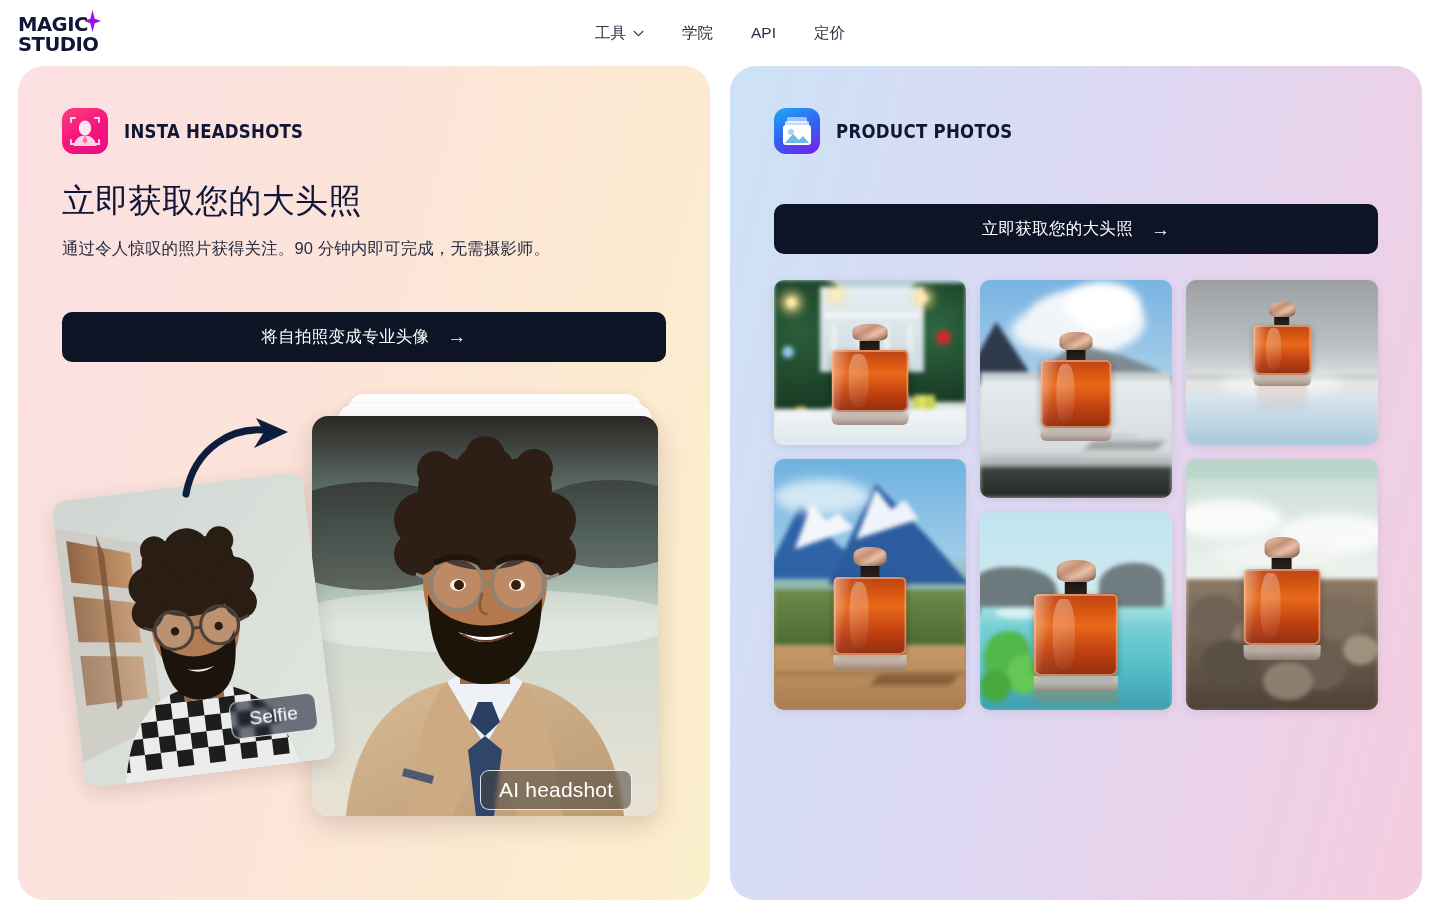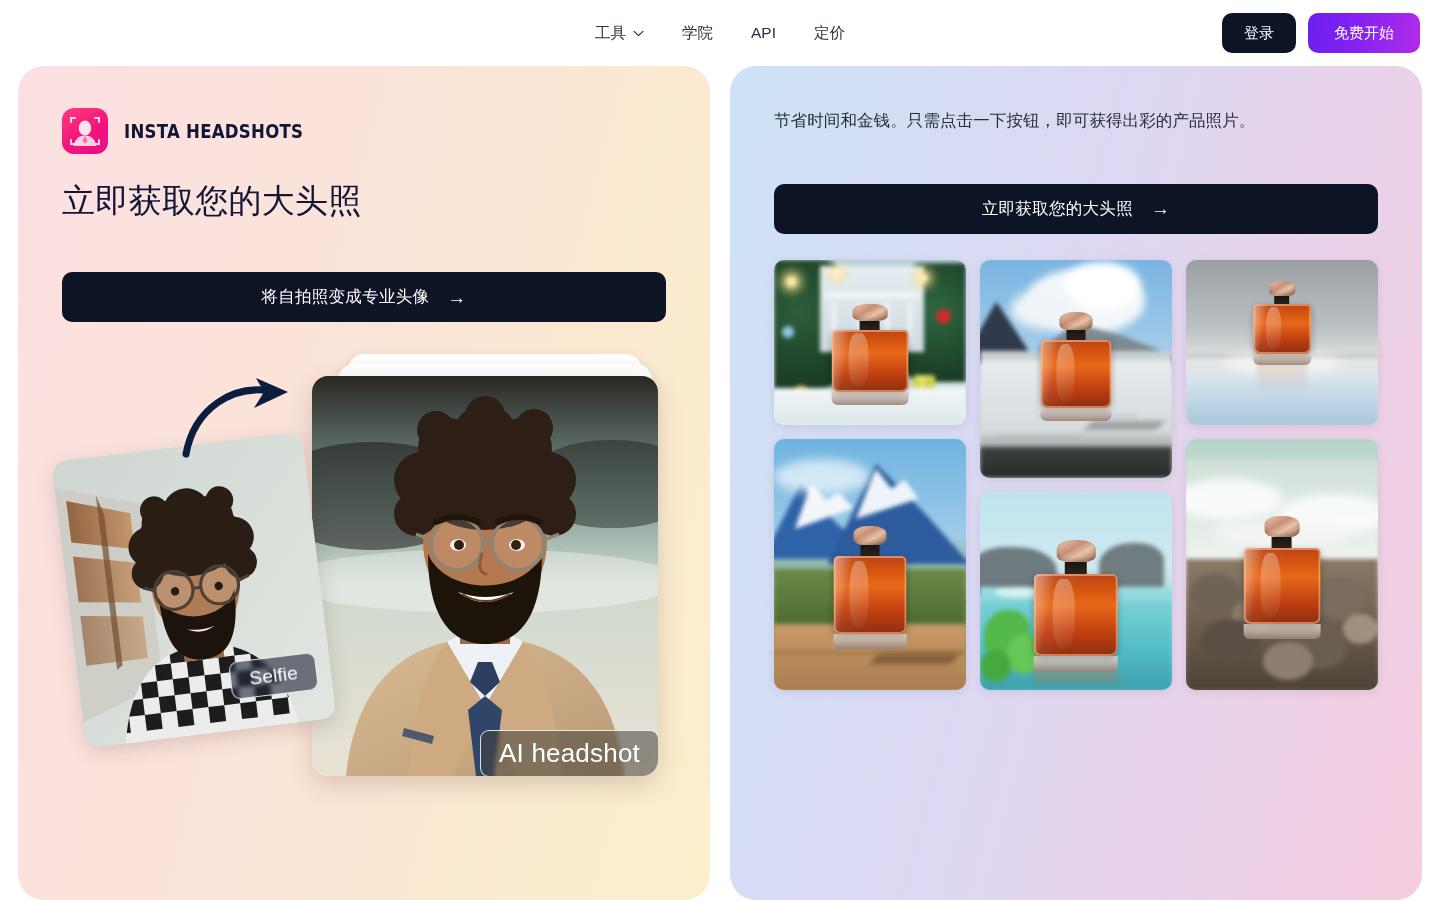--- a/index.html
+++ b/index.html
@@ -221,21 +221,21 @@
     box-shadow: 0 8px 26px rgba(60,30,30,0.18);
     z-index: 2;
   }
 
   .photo-label {
     position: absolute;
     display: flex; align-items: center; justify-content: center;
     border-radius: 9px;
     border: 1.6px solid rgba(255,255,255,0.85);
     color: #ffffff;
-    font-size: 26px;
+    font-size: 21px;
     letter-spacing: 0.2px;
     padding: 7px 18px;
     background: rgba(32,40,58,0.62);
     backdrop-filter: blur(2px);
     z-index: 6;
     white-space: nowrap;
   }
   .label-ai { left: 168px; top: 354px; background: rgba(70,66,60,0.55); }
 
   
@@ -306,43 +306,46 @@
     box-shadow: inset 0 -2px 4px rgba(0,0,0,0.25);
   }
 
   .blurwrap { filter: blur(2.2px); position: absolute; inset: 0; }
 </style>
 </head>
 <body>
 
 <div class="header">
 
+  <div class="logo">
+    <svg class="sparkle" viewBox="0 0 20 26">
+      <path d="M10 0 L12.6 10.2 L20 13 L12.6 15.8 L10 26 L7.4 15.8 L0 13 L7.4 10.2 Z" fill="#9b0ee8"></path>
+    </svg>
+    <div class="logo-text">MAGIC</div>
+    <div class="logo-text">STUDIO</div>
+  </div>
 
   <nav class="nav">
     <div class="nav-item">
       <span>工具</span>
       <svg class="chev" viewBox="0 0 12 8">
         <path d="M1 1.5 L6 6.5 L11 1.5" fill="none" stroke="#2b3243" stroke-width="1.4" stroke-linecap="round" stroke-linejoin="round"></path>
       </svg>
     </div>
     <div class="nav-item">
       <span>学院</span>
     </div>
     <div class="nav-item">
       <span>API</span>
     </div>
     <div class="nav-item">
       <span>定价</span>
     </div>
   </nav>
 
-  <div class="header-actions">
-    <button class="btn-login">登录</button>
-    <button class="btn-start">免费开始</button>
-  </div>
 </div>
 
 <div class="cards">
 
   <section class="card card-left">
 
     <div class="badge-row">
       <div class="app-icon icon-headshots">
         <svg viewBox="0 0 46 46" width="46" height="46">
           <g fill="none" stroke="#ffd9e8" stroke-width="2" stroke-linecap="round">
@@ -353,20 +356,21 @@
           </g>
           <ellipse cx="23" cy="20" rx="6.2" ry="7.4" fill="#ffe3ee"></ellipse>
           <path d="M11.5 38 C13 30.5 17.5 27.5 23 27.5 C28.5 27.5 33 30.5 34.5 38 Z" fill="#ffd3e6"></path>
           <path d="M23 27.5 L20.4 33 L23 35.5 L25.6 33 Z" fill="#ff6ba6"></path>
         </svg>
       </div>
       <div class="badge-label">INSTA HEADSHOTS</div>
     </div>
 
     <h2 class="card-title">立即获取您的大头照</h2>
+    <p class="card-sub">通过令人惊叹的照片获得关注。90 分钟内即可完成，无需摄影师。</p>
 
     <button class="cta">
       <span>将自拍照变成专业头像</span>
       <span class="arr">→</span>
     </button>
 
     <div class="visual-left">
 
       <svg class="arrow-svg" viewBox="0 0 130 90">
         <path d="M6 84 C14 40 52 12 96 22" fill="none" stroke="#0d1d3d" stroke-width="7" stroke-linecap="round"></path>
@@ -549,22 +553,33 @@
           <path d="M170 178 Q164 196 174 198" stroke="#8d5b36" stroke-width="3" fill="none" stroke-linecap="round"></path>
         </svg>
         <div class="photo-label label-ai">AI headshot</div>
       </div>
 
     </div>
   </section>
 
   <section class="card card-right">
 
-
-    <p class="card-sub">节省时间和金钱。只需点击一下按钮，即可获得出彩的产品照片。</p>
+    <div class="badge-row">
+      <div class="app-icon icon-product">
+        <svg viewBox="0 0 46 46" width="46" height="46">
+          <rect x="13" y="9" width="20" height="6" rx="2" fill="#ffffff" opacity="0.55"></rect>
+          <rect x="11" y="13" width="24" height="6" rx="2" fill="#ffffff" opacity="0.75"></rect>
+          <rect x="9" y="17" width="28" height="20" rx="3" fill="#ffffff"></rect>
+          <circle cx="17" cy="24" r="3" fill="#9fd6f7"></circle>
+          <path d="M11 35 L19 26 L25 32 L29 28 L35 35 Z" fill="#6fb9e8"></path>
+        </svg>
+      </div>
+      <div class="badge-label">PRODUCT PHOTOS</div>
+    </div>
+
 
     <button class="cta">
       <span>立即获取您的大头照</span>
       <span class="arr">→</span>
     </button>
 
     <div class="grid">
 
       <div class="gcol col-a">
 

